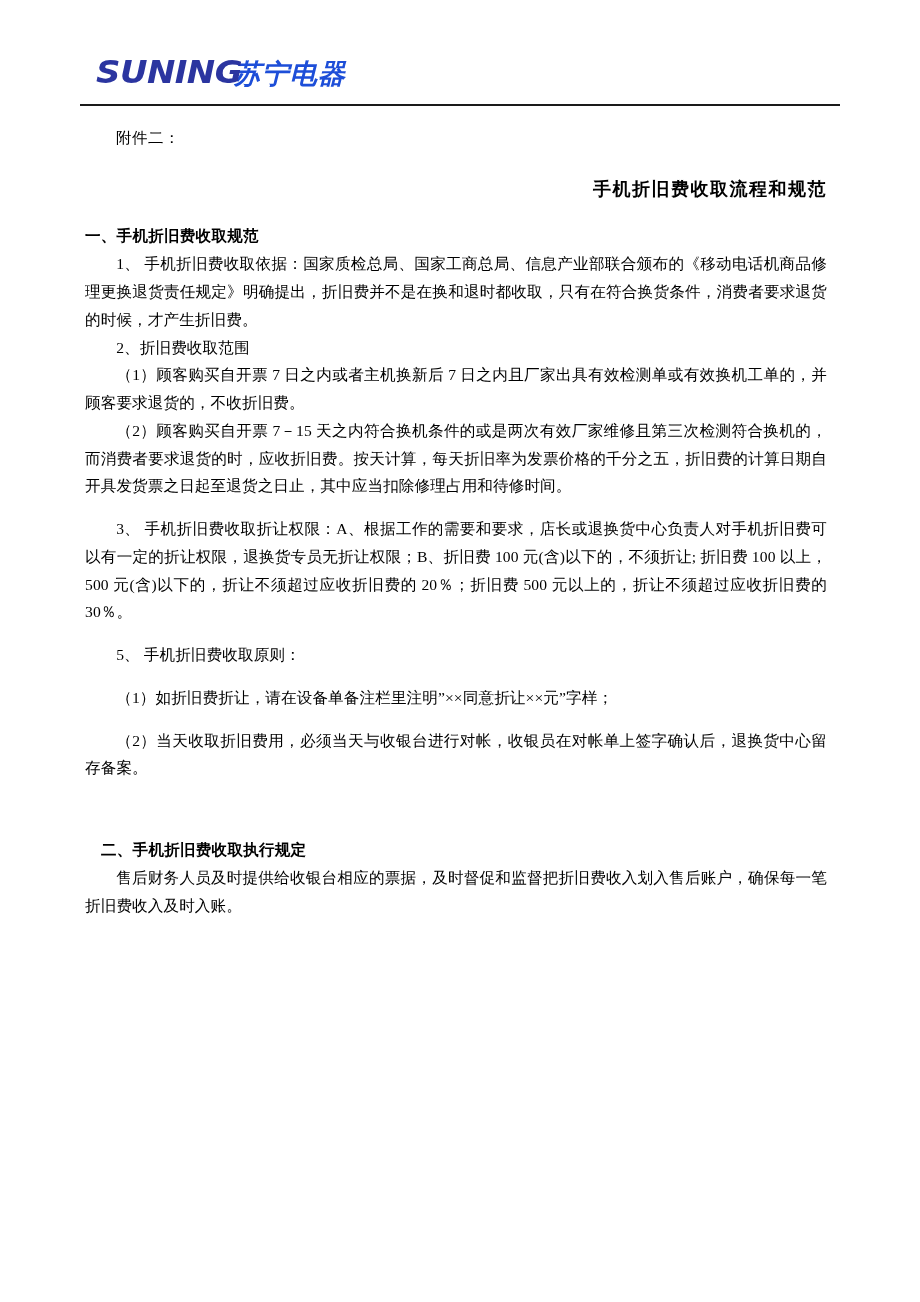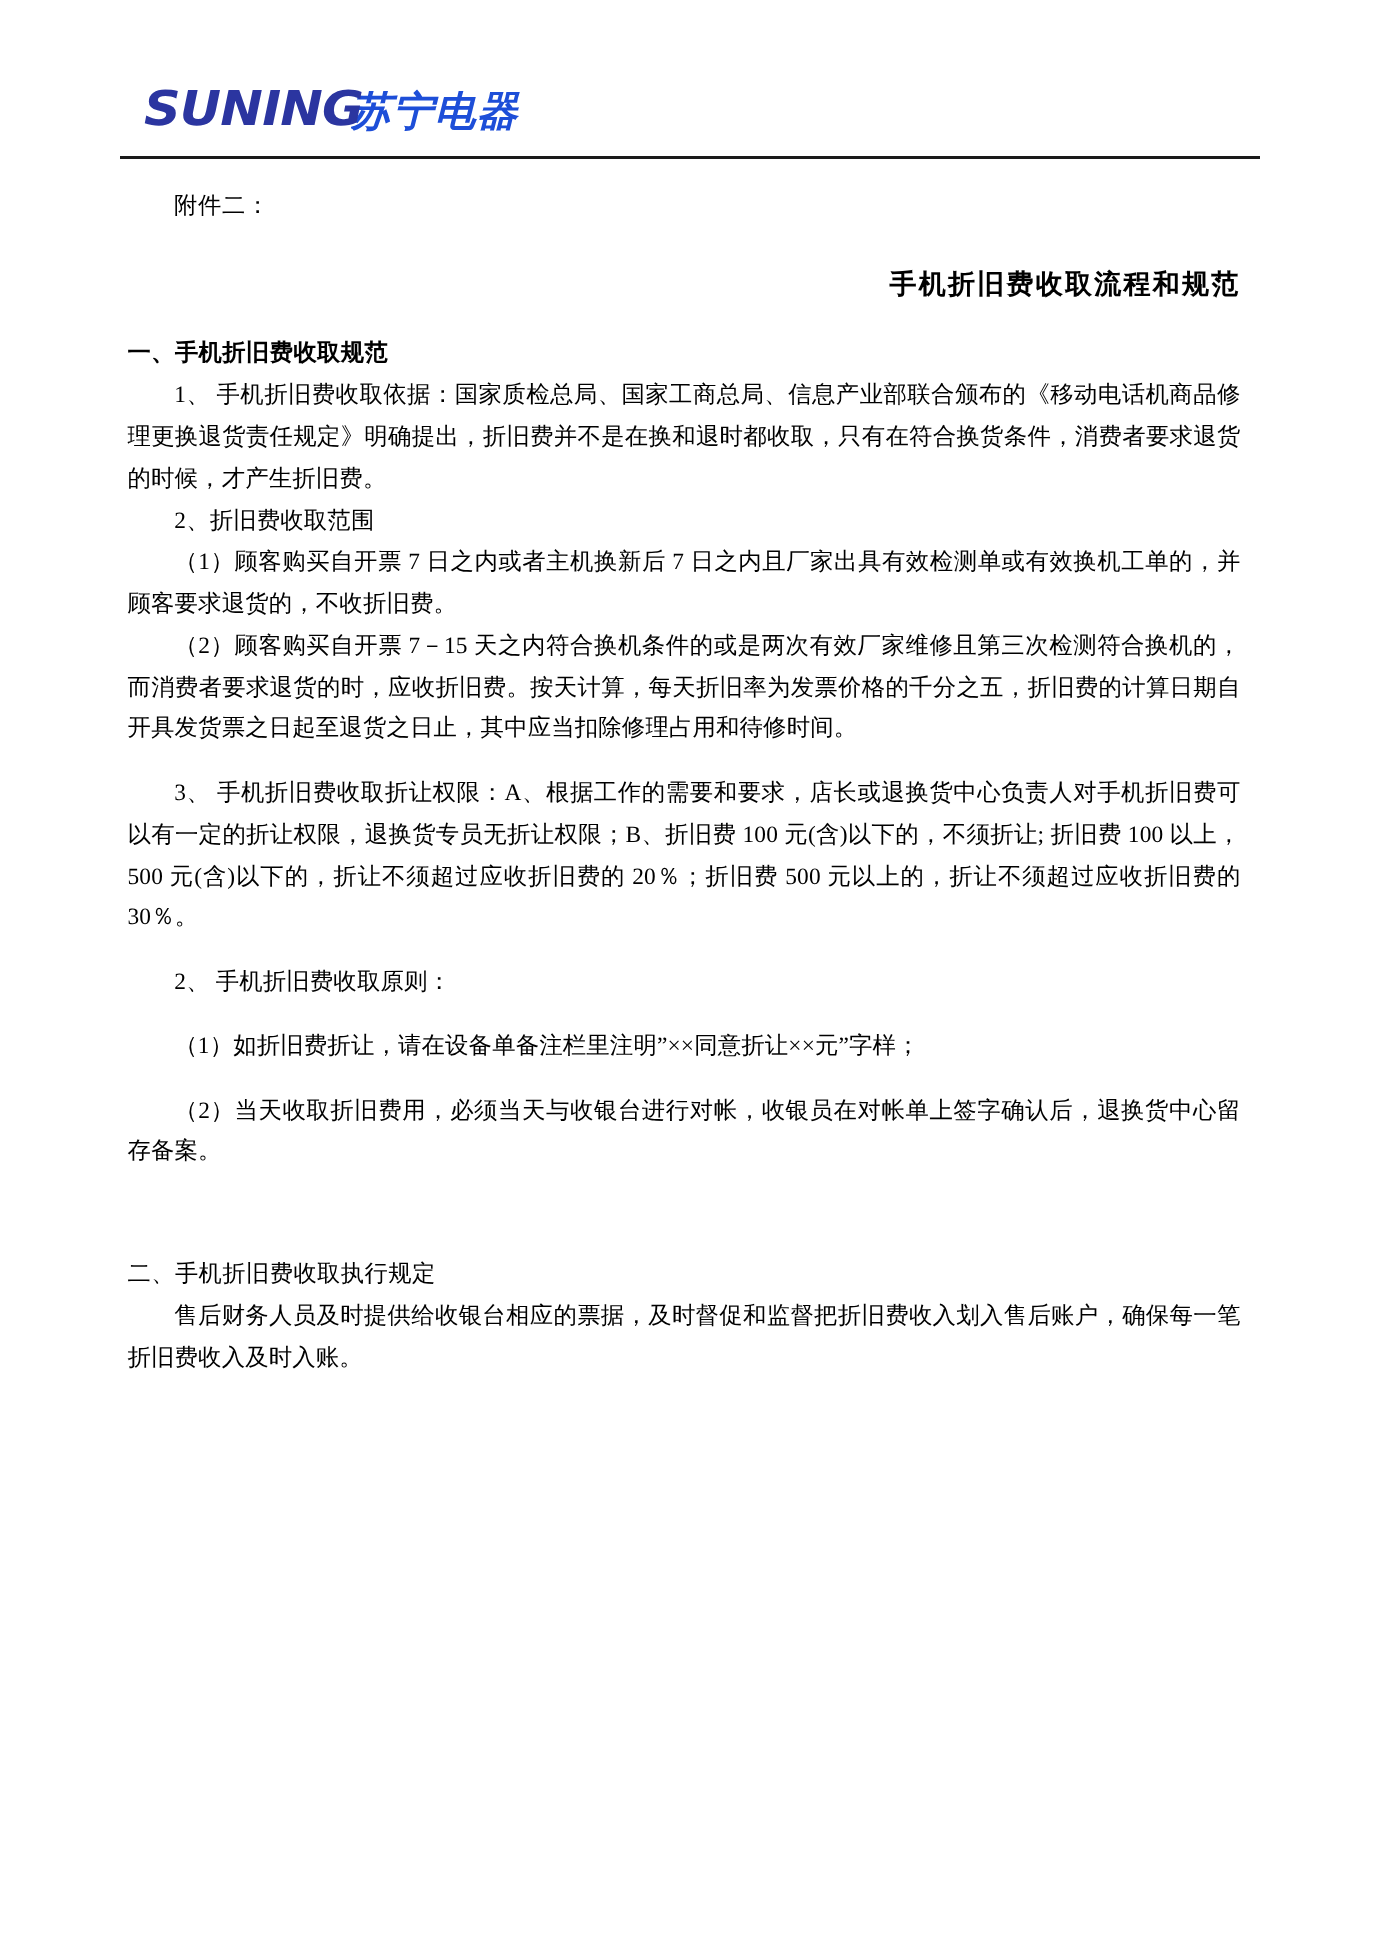--- a/index.html
+++ b/index.html
@@ -117,22 +117,22 @@
   p.para.gap-before {
     margin-top: 15px;
   }
 
   .spacer-lg {
     height: 56px;
   }
 
   .section-two-heading {
     font-size: 15.5px;
-    font-weight: 400;
-    margin: 0 0 2px 0;
+    font-weight: 700;
+    margin: 0 0 2px 16px;
     line-height: 1.55;
     letter-spacing: 0.3px;
   }
 </style>
 </head>
 <body>
 
 <div class="page">
 
   <div class="letterhead">
@@ -149,21 +149,21 @@
 
     <div class="doc-title">手机折旧费收取流程和规范</div>
 
     <div class="section-heading">一、手机折旧费收取规范</div>
 
     <p class="para">1、 手机折旧费收取依据：国家质检总局、国家工商总局、信息产业部联合颁布的《移动电话机商品修理更换退货责任规定》明确提出，折旧费并不是在换和退时都收取，只有在符合换货条件，消费者要求退货的时候，才产生折旧费。</p>
     <p class="para">2、折旧费收取范围</p>
     <p class="para">（1）顾客购买自开票 7 日之内或者主机换新后 7 日之内且厂家出具有效检测单或有效换机工单的，并顾客要求退货的，不收折旧费。</p>
     <p class="para">（2）顾客购买自开票 7－15 天之内符合换机条件的或是两次有效厂家维修且第三次检测符合换机的，而消费者要求退货的时，应收折旧费。按天计算，每天折旧率为发票价格的千分之五，折旧费的计算日期自开具发货票之日起至退货之日止，其中应当扣除修理占用和待修时间。</p>
     <p class="para gap-before">3、 手机折旧费收取折让权限：A、根据工作的需要和要求，店长或退换货中心负责人对手机折旧费可以有一定的折让权限，退换货专员无折让权限；B、折旧费 100 元(含)以下的，不须折让; 折旧费 100 以上，500 元(含)以下的，折让不须超过应收折旧费的 20％；折旧费 500 元以上的，折让不须超过应收折旧费的 30％。</p>
-    <p class="para gap-before">2、 手机折旧费收取原则：</p>
+    <p class="para gap-before">5、 手机折旧费收取原则：</p>
     <p class="para gap-before">（1）如折旧费折让，请在设备单备注栏里注明”××同意折让××元”字样；</p>
     <p class="para gap-before">（2）当天收取折旧费用，必须当天与收银台进行对帐，收银员在对帐单上签字确认后，退换货中心留存备案。</p>
 
     <div class="spacer-lg"></div>
 
     <div class="section-two-heading">二、手机折旧费收取执行规定</div>
 
     <p class="para">售后财务人员及时提供给收银台相应的票据，及时督促和监督把折旧费收入划入售后账户，确保每一笔折旧费收入及时入账。</p>
 
   </div>

